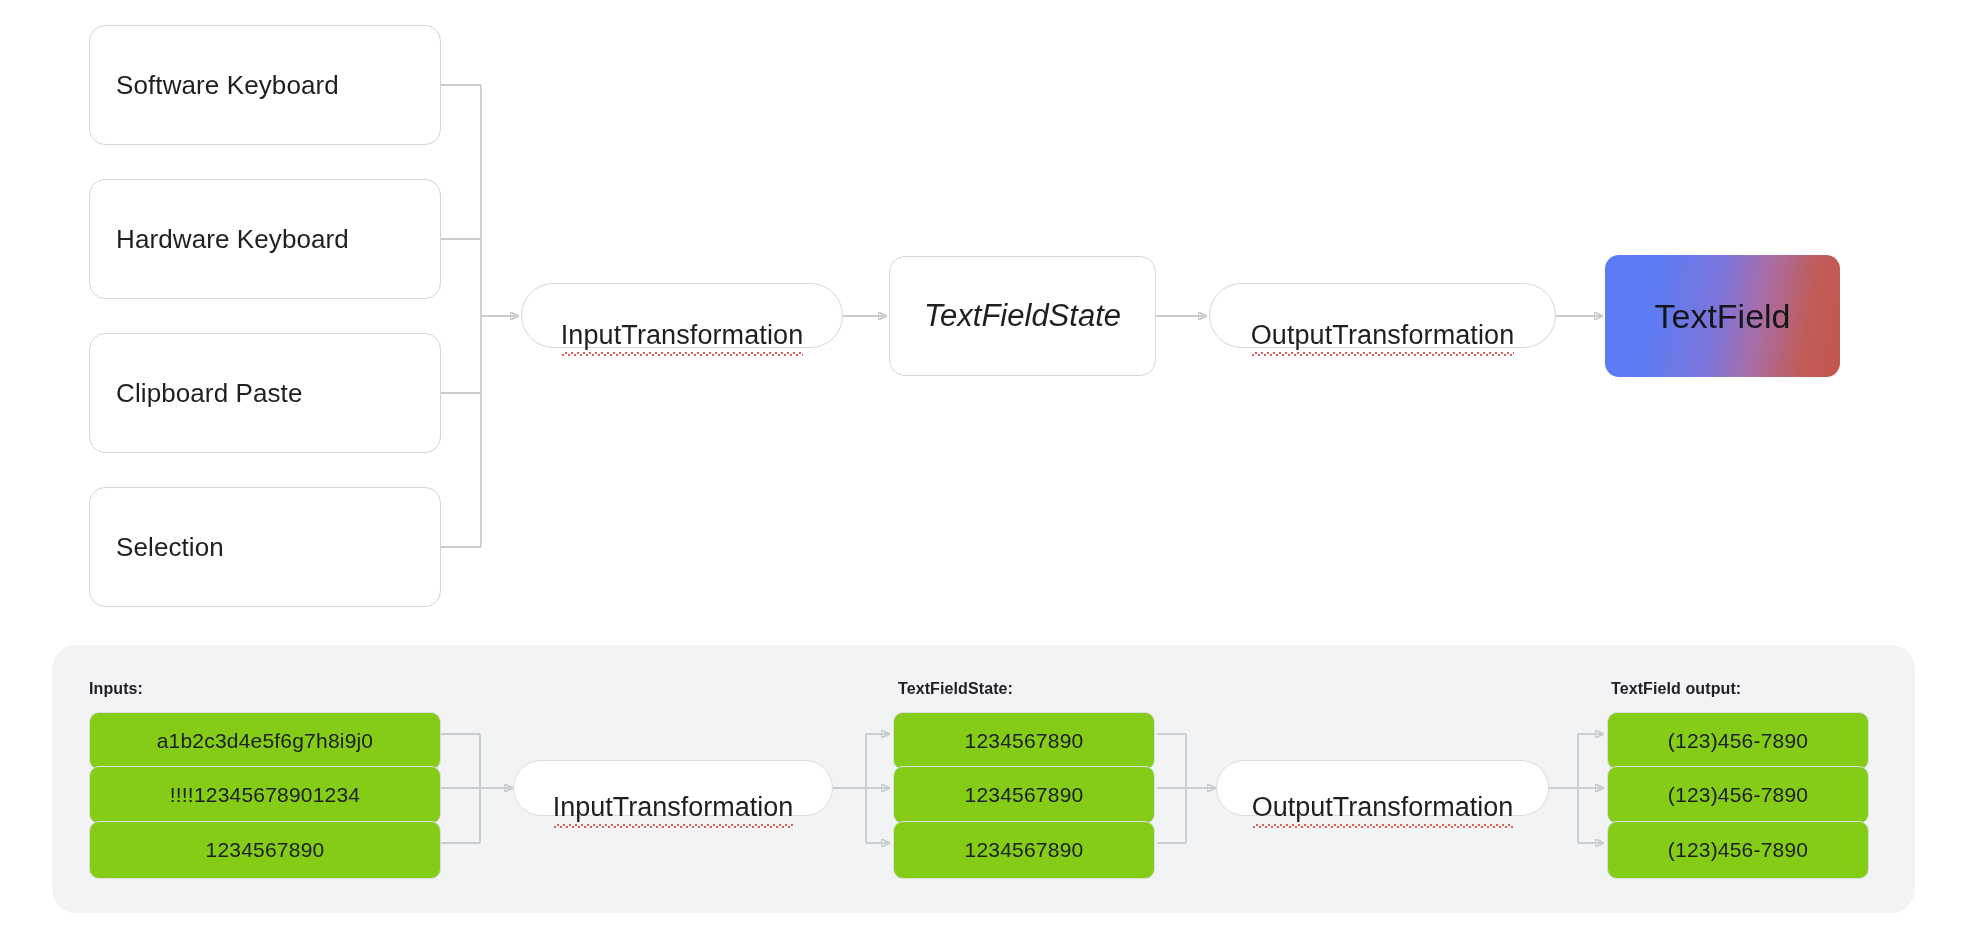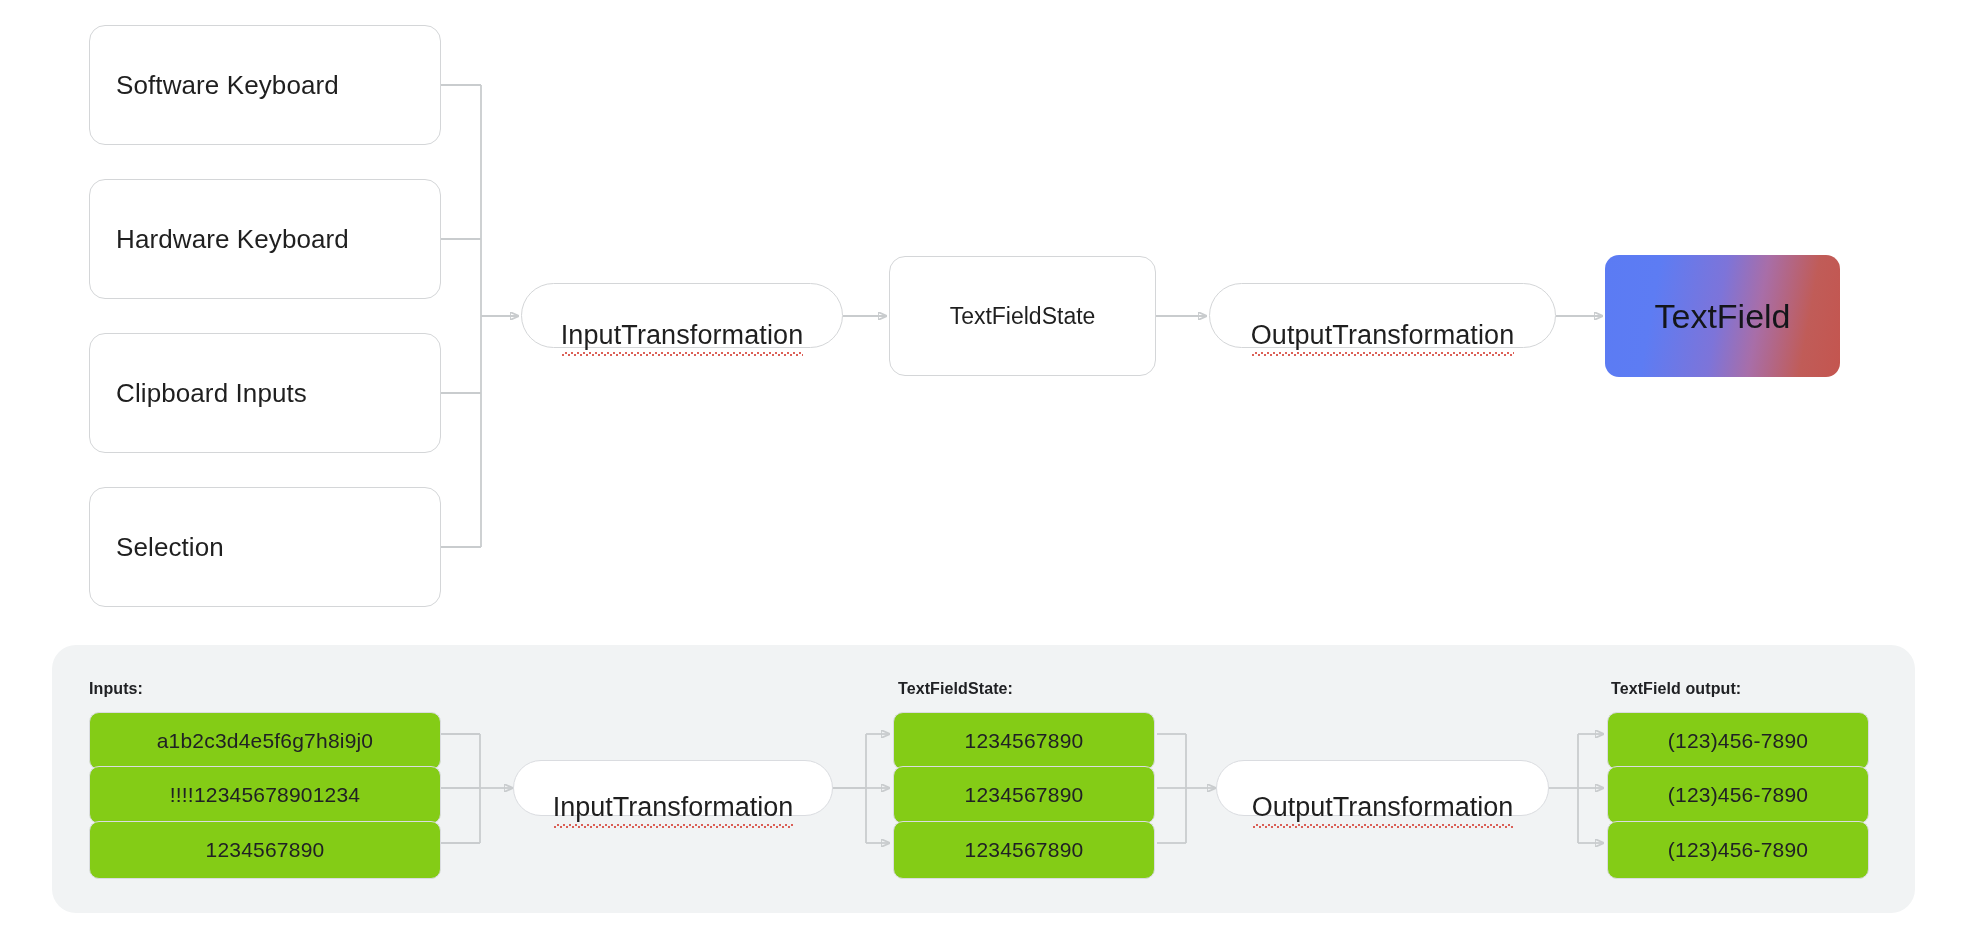--- a/index.html
+++ b/index.html
@@ -54,21 +54,22 @@
     justify-content: center;
     font-size: 27px;
     color: #1f1f1f;
     letter-spacing: 0.1px;
   }
 
   
   .rect {
     border-radius: 16px;
     justify-content: center;
-    font-size: 23px;
+    font-size: 31px;
+    font-style: italic;
   }
 
   
   .gradient-node {
     position: absolute;
     box-sizing: border-box;
     border-radius: 14px;
     display: flex;
     align-items: center;
     justify-content: center;
@@ -190,21 +191,21 @@
 
   <div class="node src-box" style="left:89px; top:179px;">
     <span>Hardware Keyboard</span>
   </div>
 
   <div class="node src-box" style="left:89px; top:25px;">
     <span>Software Keyboard</span>
   </div>
 
   <div class="node src-box" style="left:89px; top:333px;">
-    <span>Clipboard Inputs</span>
+    <span>Clipboard Paste</span>
   </div>
 
   <div class="node src-box" style="left:89px; top:487px;">
     <span>Selection</span>
   </div>
 
   <div class="node pill" style="left:521px; top:283px; width:322px; height:65px;">
     <span class="squiggle">InputTransformation</span>
   </div>
 

